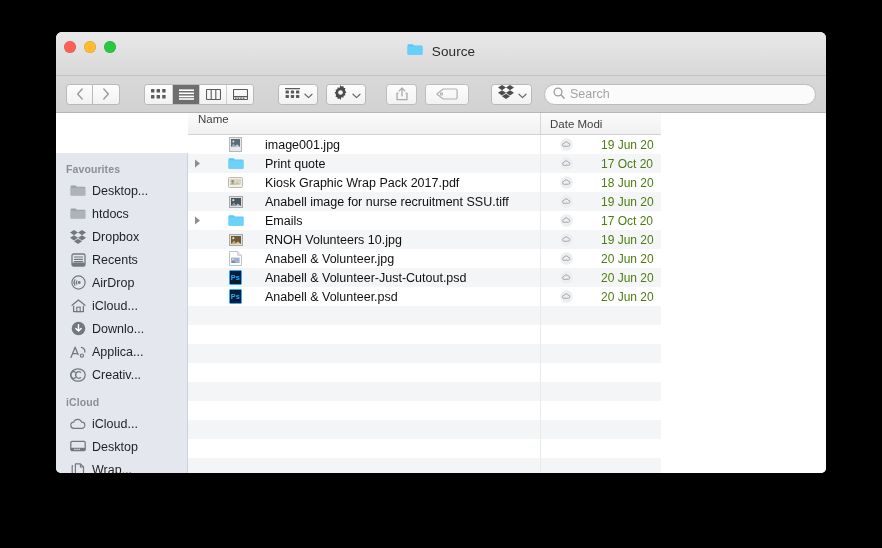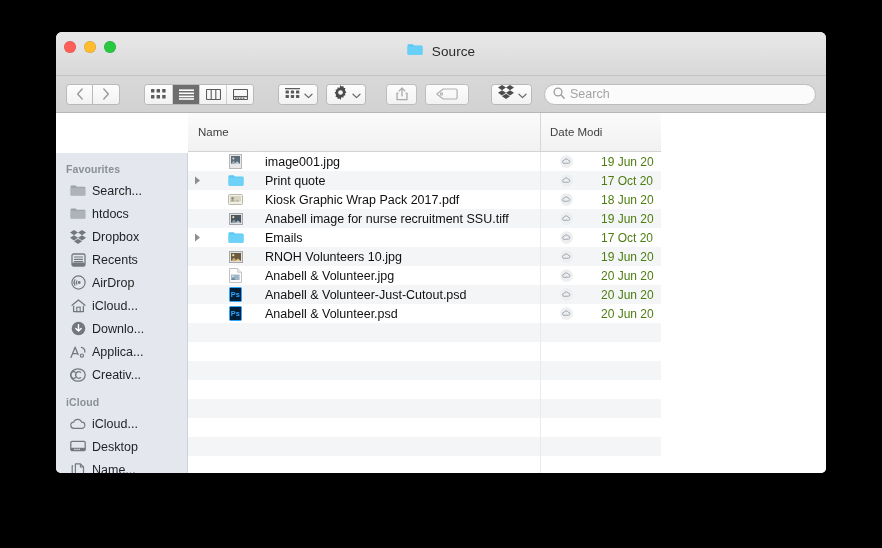--- a/index.html
+++ b/index.html
@@ -146,24 +146,24 @@
     white-space: nowrap;
   }
   .sb-icon { width: 16px; height: 16px; flex: 0 0 16px; display:flex; align-items:center; justify-content:center; }
   .sb-label { overflow: hidden; }
 
   
   #listwrap { flex: 1; background: #ffffff; position: relative; min-width: 0; }
   #listclip { width: 473px; height: 100%; overflow: hidden; position: relative; }
 
   #colheader {
-    height: 39px;
+    height: 22px;
     background: linear-gradient(to bottom, #fbfbfb, #f1f1f1);
     border-bottom: 1px solid #d2d2d2;
-    display: flex; align-items: center;
+    display: flex; 
     font-size: 11.5px; color: #414141;
     position: relative;
   }
   #col-name { padding-left: 10px; width: 352px; }
   #col-date { padding-left: 9px; border-left: 1px solid #d6d6d6; height: 100%; display: flex; align-items: center; }
 
   .row {
     height: 19px;
     display: flex; align-items: center;
     font-size: 12.5px; color: #101010;
@@ -365,21 +365,21 @@
 
       <div class="sb-header">Favourites</div>
 
       <div class="sb-item">
         <span class="sb-icon">
           <svg width="16" height="13" viewBox="0 0 16 13">
               <path d="M0.6 2.4a.9.9 0 01.9-.9h4.1l1.2 1.2h7.6a.9.9 0 01.9.9v7.1a.9.9 0 01-.9.9H1.5a.9.9 0 01-.9-.9z" fill="#9ba0a8"></path>
               <path d="M0.6 3.8h14.7v6.9a.9.9 0 01-.9.9H1.5a.9.9 0 01-.9-.9z" fill="#aeb3ba"></path>
             </svg>
         </span>
-        <span class="sb-label">Search...</span>
+        <span class="sb-label">Desktop...</span>
       </div>
 
       <div class="sb-item">
         <span class="sb-icon">
           <svg width="16" height="13" viewBox="0 0 16 13">
               <path d="M0.6 2.4a.9.9 0 01.9-.9h4.1l1.2 1.2h7.6a.9.9 0 01.9.9v7.1a.9.9 0 01-.9.9H1.5a.9.9 0 01-.9-.9z" fill="#9ba0a8"></path>
               <path d="M0.6 3.8h14.7v6.9a.9.9 0 01-.9.9H1.5a.9.9 0 01-.9-.9z" fill="#aeb3ba"></path>
             </svg>
         </span>
         <span class="sb-label">htdocs</span>
@@ -498,21 +498,21 @@
       </div>
 
       <div class="sb-item">
         <span class="sb-icon">
           <svg width="15" height="14" viewBox="0 0 15 14">
             <path d="M4.4 0.9h5l3.1 3.1v8.9h-8.1z" fill="none" stroke="#73787f" stroke-width="1.2" stroke-linejoin="round"></path>
             <path d="M2.2 2.8H1.2v9.9h7.4" fill="none" stroke="#73787f" stroke-width="1.2" stroke-linejoin="round"></path>
             <path d="M9.4 0.9V4h3.1" fill="none" stroke="#73787f" stroke-width="1.1" stroke-linejoin="round"></path>
           </svg>
         </span>
-        <span class="sb-label">Name...</span>
+        <span class="sb-label">Wrap...</span>
       </div>
     </div>
 
     <div id="listwrap">
       <div id="listclip">
 
         <div id="colheader">
           <div id="col-name">Name</div>
           <div id="col-date">Date Modi</div>
         </div>

